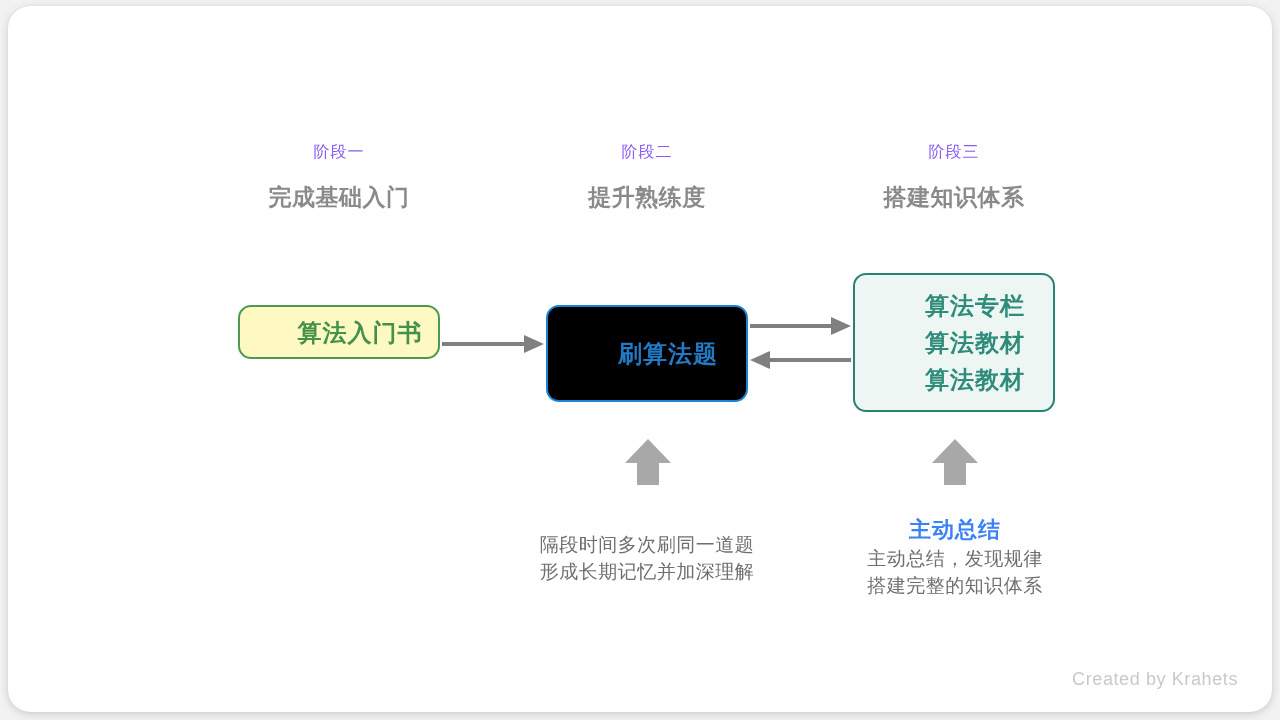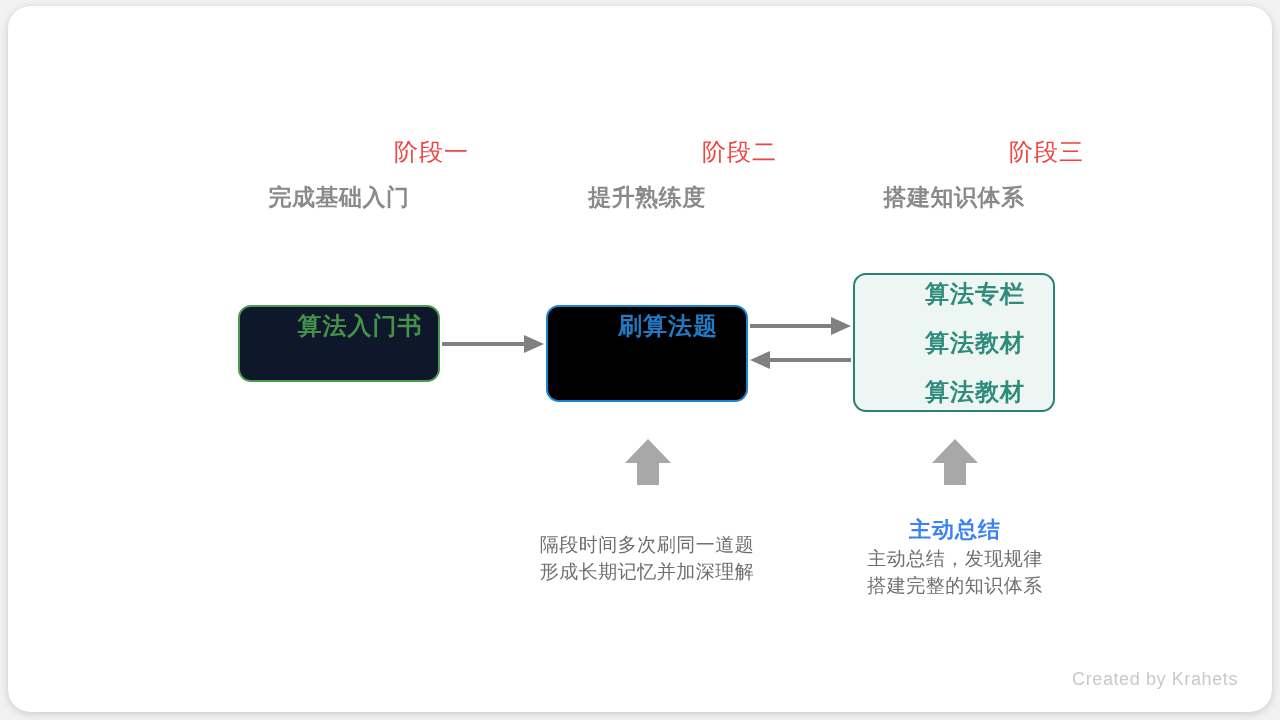--- a/index.html
+++ b/index.html
@@ -34,26 +34,25 @@
   }
 
   
   .stage-head {
     position: absolute;
     text-align: center;
     width: 260px;
   }
   .stage-head .stage-kicker {
     display: block;
-    font-size: 24px;
+    font-size: 16px;
     font-weight: 400;
-    color: #ef4444;
+    color: #8b5cf6;
     line-height: 34px;
     letter-spacing: 1px;
-    text-align: right;
   }
   .stage-head .stage-title {
     display: block;
     font-size: 23px;
     font-weight: bold;
     color: #8a8a8a;
     line-height: 34px;
     margin-top: 11px;
     letter-spacing: 0.5px;
   }
@@ -62,35 +61,35 @@
   #stage-3 { left: 816px; top: 129px; }
 
   
   .pbox {
     position: absolute;
     box-sizing: border-box;
     border-radius: 13px;
     display: flex;
     flex-direction: column;
     align-items: center;
-    justify-content: space-between;
+    justify-content: center;
     text-align: center;
     padding-left: 42px;
   }
   .pbox .pline {
     font-size: 24px;
     font-weight: bold;
     line-height: 37px;
     letter-spacing: 1px;
   }
 
   #box-book {
     left: 230px; top: 299px;
-    width: 202px; height: 77px;
-    background: #0f172a;
+    width: 202px; height: 54px;
+    background: #fef9c3;
     border: 2.2px solid #4c9a52;
   }
   #box-book .pline { color: #43914a; }
 
   #box-practice {
     left: 538px; top: 299px;
     width: 202px; height: 97px;
     background: #000000;
     border: 2.2px solid #1a83d6;
   }

